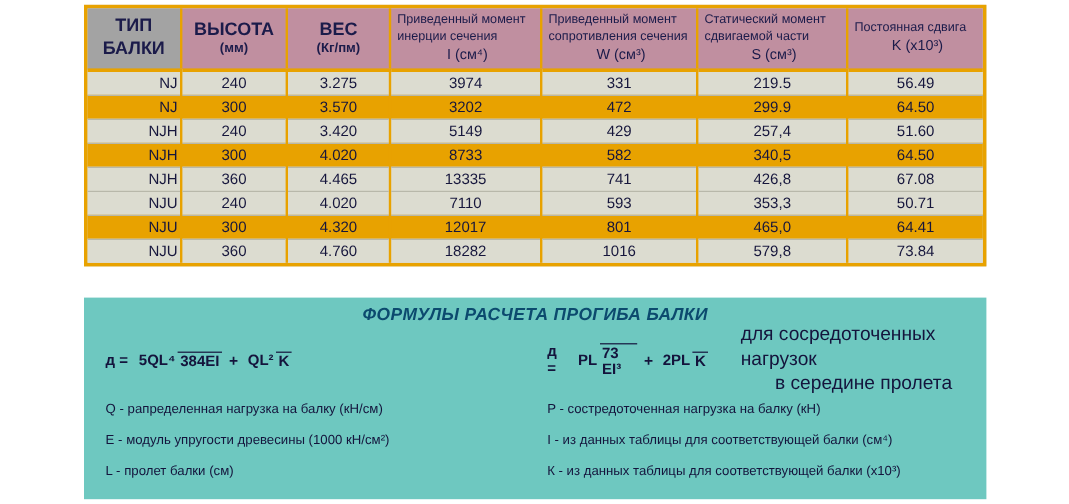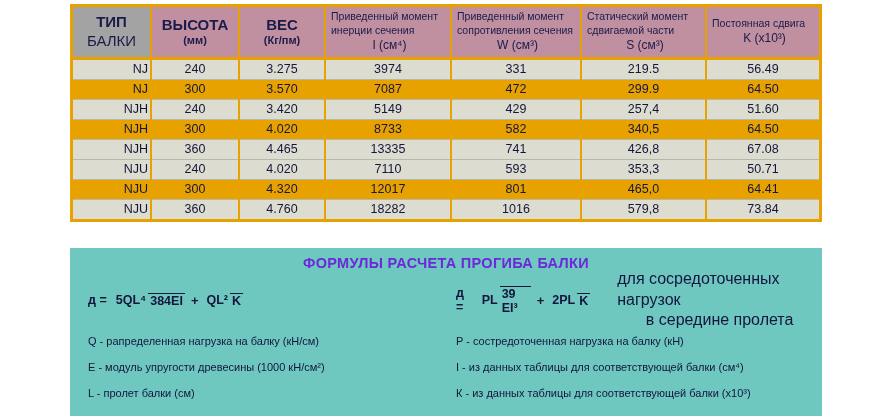--- a/index.html
+++ b/index.html
@@ -41,21 +41,21 @@
     border-bottom: 3px solid #e8a200;
     padding: 3px 2px;
     line-height: 1.25;
   }
   table.beam-table th.tall {
     font-size: 15px;
   }
   table.beam-table th .sub {
     display: block;
     font-size: 12px;
-    font-weight: normal;
+    font-weight: bold;
   }
   table.beam-table th .unit {
     display: block;
     font-size: 11px;
     font-weight: bold;
   }
   table.beam-table th.left-head {
     background: #a3a3a3;
   }
   table.beam-table th.long {
@@ -108,25 +108,26 @@
     position: absolute;
     left: 70px;
     top: 248px;
     width: 752px;
     height: 168px;
     background: #6ec8c0;
     box-sizing: border-box;
   }
   .formula-title {
     text-align: center;
-    color: #6d28d9;
+    color: #0c4a6e;
     font-weight: bold;
     font-size: 14.5px;
     padding-top: 7px;
     letter-spacing: 0.3px;
+    font-style: italic;
   }
   .formula-cols {
     display: flex;
     position: relative;
     margin-top: 8px;
   }
   .fcol {
     width: 50%;
     box-sizing: border-box;
     position: relative;
@@ -241,21 +242,21 @@
         <td>3.275</td>
         <td>3974</td>
         <td>331</td>
         <td>219.5</td>
         <td>56.49</td>
       </tr>
       <tr class="hl">
         <td>NJ</td>
         <td>300</td>
         <td>3.570</td>
-        <td>7087</td>
+        <td>3202</td>
         <td>472</td>
         <td>299.9</td>
         <td>64.50</td>
       </tr>
       <tr>
         <td>NJH</td>
         <td>240</td>
         <td>3.420</td>
         <td>5149</td>
         <td>429</td>
@@ -334,21 +335,21 @@
         <div>E - модуль упругости древесины (1000 кН/см²)</div>
         <div>L - пролет балки (см)</div>
       </div>
     </div>
 
     <div class="fcol right">
       <div class="eq">
         <span class="lead">д =</span>
         <span class="frac">
           <span class="num">PL</span>
-          <span class="den">39 EI³</span>
+          <span class="den">73 EI³</span>
         </span>
         <span class="plus">+</span>
         <span class="frac">
           <span class="num">2PL</span>
           <span class="den">K</span>
         </span>
         <span class="note2">
           <span style="display:block">для сосредоточенных нагрузок</span>
           <span style="display:block; text-align:center">в середине пролета</span>
         </span>

